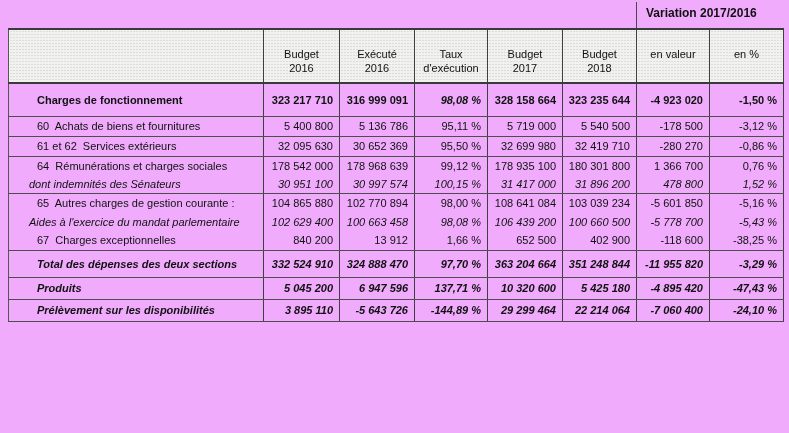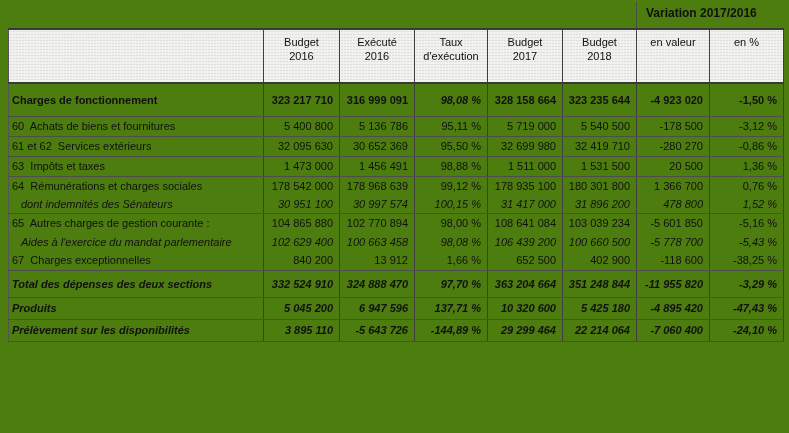--- a/index.html
+++ b/index.html
@@ -6,21 +6,21 @@
     margin: 0;
     padding: 0;
     background: #ffffff;
     font-family: "Liberation Sans", sans-serif;
     color: #111;
   }
   .page {
     position: relative;
     width: 789px;
     height: 433px;
-    background: #4d7c0f;
+    background: #f0abfc;
     overflow: hidden;
   }
   
   .variation-strip {
     box-sizing: border-box;
     height: 26px;
     margin-left: 636px;
     margin-top: 2px;
     width: 147px;
     border-left: 1px solid #4a4a4a;
@@ -44,35 +44,35 @@
     border-left: 1px solid #3f3f3f;
     box-sizing: border-box;
     overflow: hidden;
   }
   th:first-child, td:first-child { border-left: none; }
   thead th {
     height: 54px;
     vertical-align: top;
     text-align: center;
     font-weight: normal;
-    padding-top: 6px;
+    padding-top: 18px;
     line-height: 1.25;
     white-space: pre-line;
     border-bottom: 2px solid #3a3a3a;
     background-color: #f1f1ef;
     background-image: radial-gradient(circle, #c9c9c4 0.8px, rgba(0,0,0,0) 1px);
     background-size: 3px 3px;
   }
   td.label {
     text-align: left;
-    padding-left: 3px;
+    padding-left: 28px;
     padding-right: 4px;
     white-space: pre-wrap;
   }
-  td.label.indent { padding-left: 12px; }
+  td.label.indent { padding-left: 20px; }
   td.num {
     text-align: right;
     padding-right: 6px;
     white-space: nowrap;
   }
   td.italic { font-style: italic; }
   tr td { border-bottom: 1px solid #4d4d4d; }
   tr.no-rule td { border-bottom: none; }
   
   tr.r-major td   { height: 33px; font-weight: bold; }
@@ -142,30 +142,20 @@
         <tr class="r-detail">
           <td class="label">61 et 62  Services extérieurs</td>
           <td class="num">32 095 630</td>
           <td class="num">30 652 369</td>
           <td class="num">95,50 %</td>
           <td class="num">32 699 980</td>
           <td class="num">32 419 710</td>
           <td class="num">-280 270</td>
           <td class="num">-0,86 %</td>
         </tr>
-        <tr class="r-detail">
-          <td class="label">63  Impôts et taxes</td>
-          <td class="num">1 473 000</td>
-          <td class="num">1 456 491</td>
-          <td class="num">98,88 %</td>
-          <td class="num">1 511 000</td>
-          <td class="num">1 531 500</td>
-          <td class="num">20 500</td>
-          <td class="num">1,36 %</td>
-        </tr>
         <tr class="r-detail no-rule">
           <td class="label">64  Rémunérations et charges sociales</td>
           <td class="num">178 542 000</td>
           <td class="num">178 968 639</td>
           <td class="num">99,12 %</td>
           <td class="num">178 935 100</td>
           <td class="num">180 301 800</td>
           <td class="num">1 366 700</td>
           <td class="num">0,76 %</td>
         </tr>

